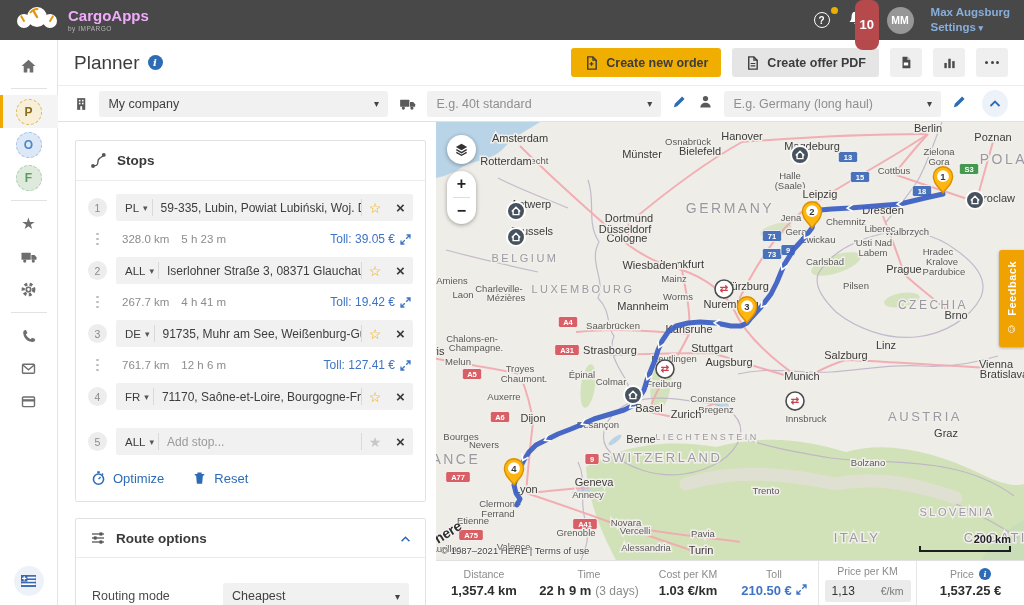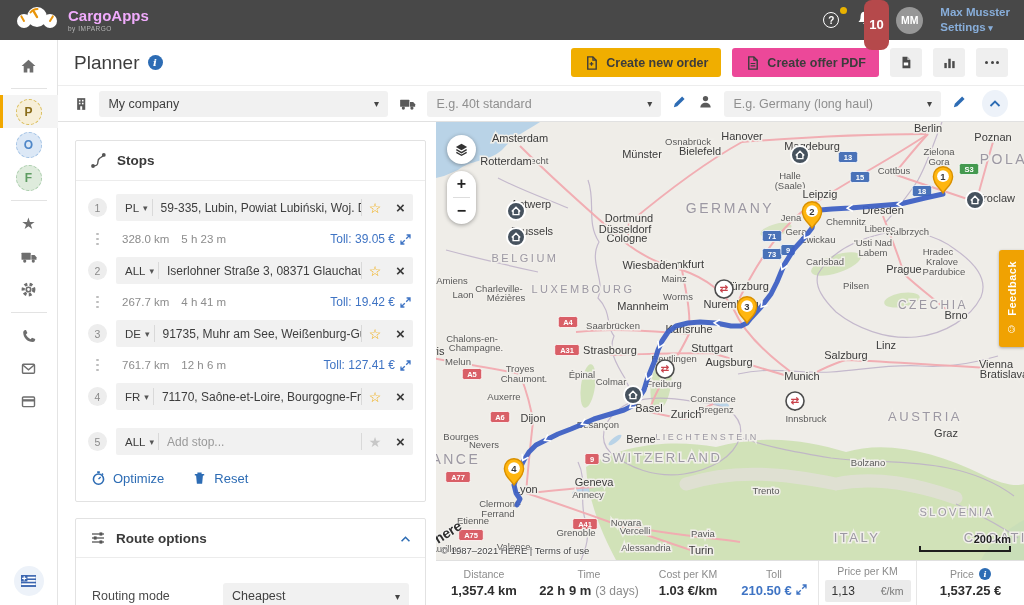--- a/index.html
+++ b/index.html
@@ -33,21 +33,21 @@
 .side-bottom{margin-top:auto;margin-bottom:9px;width:30px;height:30px;border-radius:50%;background:#EDF2F9;display:flex;align-items:center;justify-content:center;cursor:pointer}
 
 .main{margin-left:58px}
 .title-row{height:45px;display:flex;align-items:center;padding:0 16px;gap:8px}
 .page-title{font-size:19px;color:#3d3d3d;font-weight:500}
 .info-disc{width:15px;height:15px;border-radius:50%;background:#2D6CB4;color:#fff;font-size:10px;font-style:italic;font-family:"DejaVu Serif",serif;font-weight:bold;display:flex;align-items:center;justify-content:center;flex:none}
 .info-disc.sm{width:12px;height:12px;font-size:8px}
 .title-actions{margin-left:auto;display:flex;gap:11px;align-items:center}
 .btn{height:29px;border-radius:3px;display:flex;align-items:center;gap:7px;padding:0 13px;font-size:12.5px;font-weight:bold;color:#3c3c3c;cursor:pointer;white-space:nowrap}
 .btn-primary{background:#F0AE00}
-.btn-light{background:#ec4899}
+.btn-light{background:#e5e5e5}
 .icon-btn{width:32px;height:29px;background:#EFEFEF;border-radius:3px;display:flex;align-items:center;justify-content:center;cursor:pointer}
 .dots{display:flex;gap:2.5px}.dots i{width:3px;height:3px;background:#444;border-radius:50%}
 
 .filter-row{height:37px;border-top:1px solid #ededed;border-bottom:1px solid #e1e1e1;display:flex;align-items:center;padding:0 16px;gap:11px}
 .select{height:26px;background:#F1F1F1;border-radius:3px;display:flex;align-items:center;justify-content:space-between;padding:0 9px;font-size:12.5px;color:#3f3f3f;cursor:pointer}
 .select .caret{color:#444;font-size:10px;margin-left:8px}
 .placeholder{color:#8f8f8f}
 .sel-company{width:300px}.sel-vehicle{width:243px}.sel-profile{width:225px}
 .collapse-btn{width:27px;height:27px;border-radius:50%;background:#EDF2F9;display:flex;align-items:center;justify-content:center;margin-left:4px;cursor:pointer}
 
@@ -143,21 +143,21 @@
         <span>
           <svg width="17" height="16" viewBox="0 0 16 15">
             <path d="M8 1.6c-2.7 0-3.7 1.9-3.7 4.6 0 2.9-.8 4-2 5.1h11.4c-1.2-1.1-2-2.2-2-5.1 0-2.7-1-4.6-3.7-4.6z" fill="#fff"></path>
             <path d="M6.6 12.2a1.5 1.5 0 0 0 2.8 0z" fill="#fff"></path>
           </svg>
         </span>
         <span class="badge">10</span>
       </div>
       <div class="avatar">MM</div>
       <div class="user">
-        <div>Max Musster</div>
+        <div>Max Augsburg</div>
         <div><span>Settings</span><span class="caret"> ▾</span></div>
       </div>
     </div>
   </header>
 
   <nav class="sidebar">
     <div class="side-item">
       <svg width="17" height="16" viewBox="0 0 16 15">
           <path d="M8 1.5 1.5 7.5h2v6h3.4v-3.6h2.2v3.6h3.4v-6h2z" fill="#6e6e6e"></path>
         </svg>

